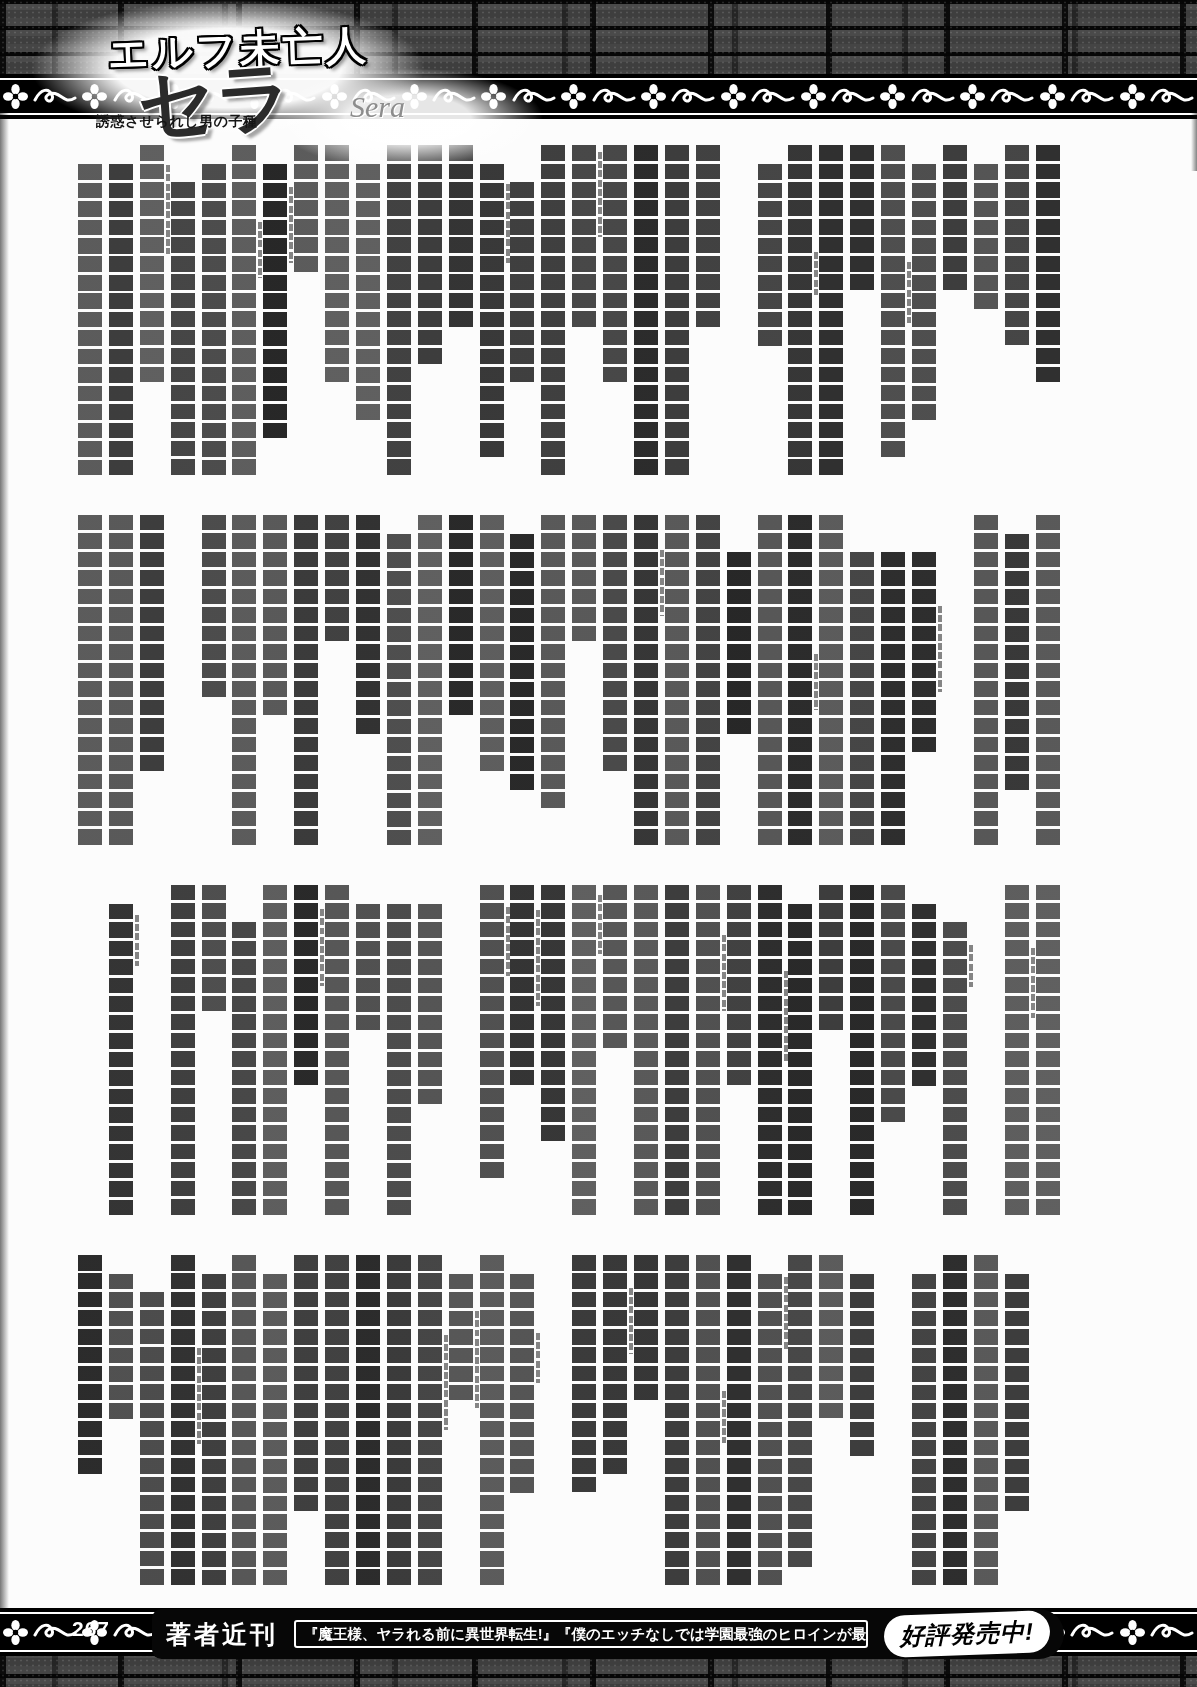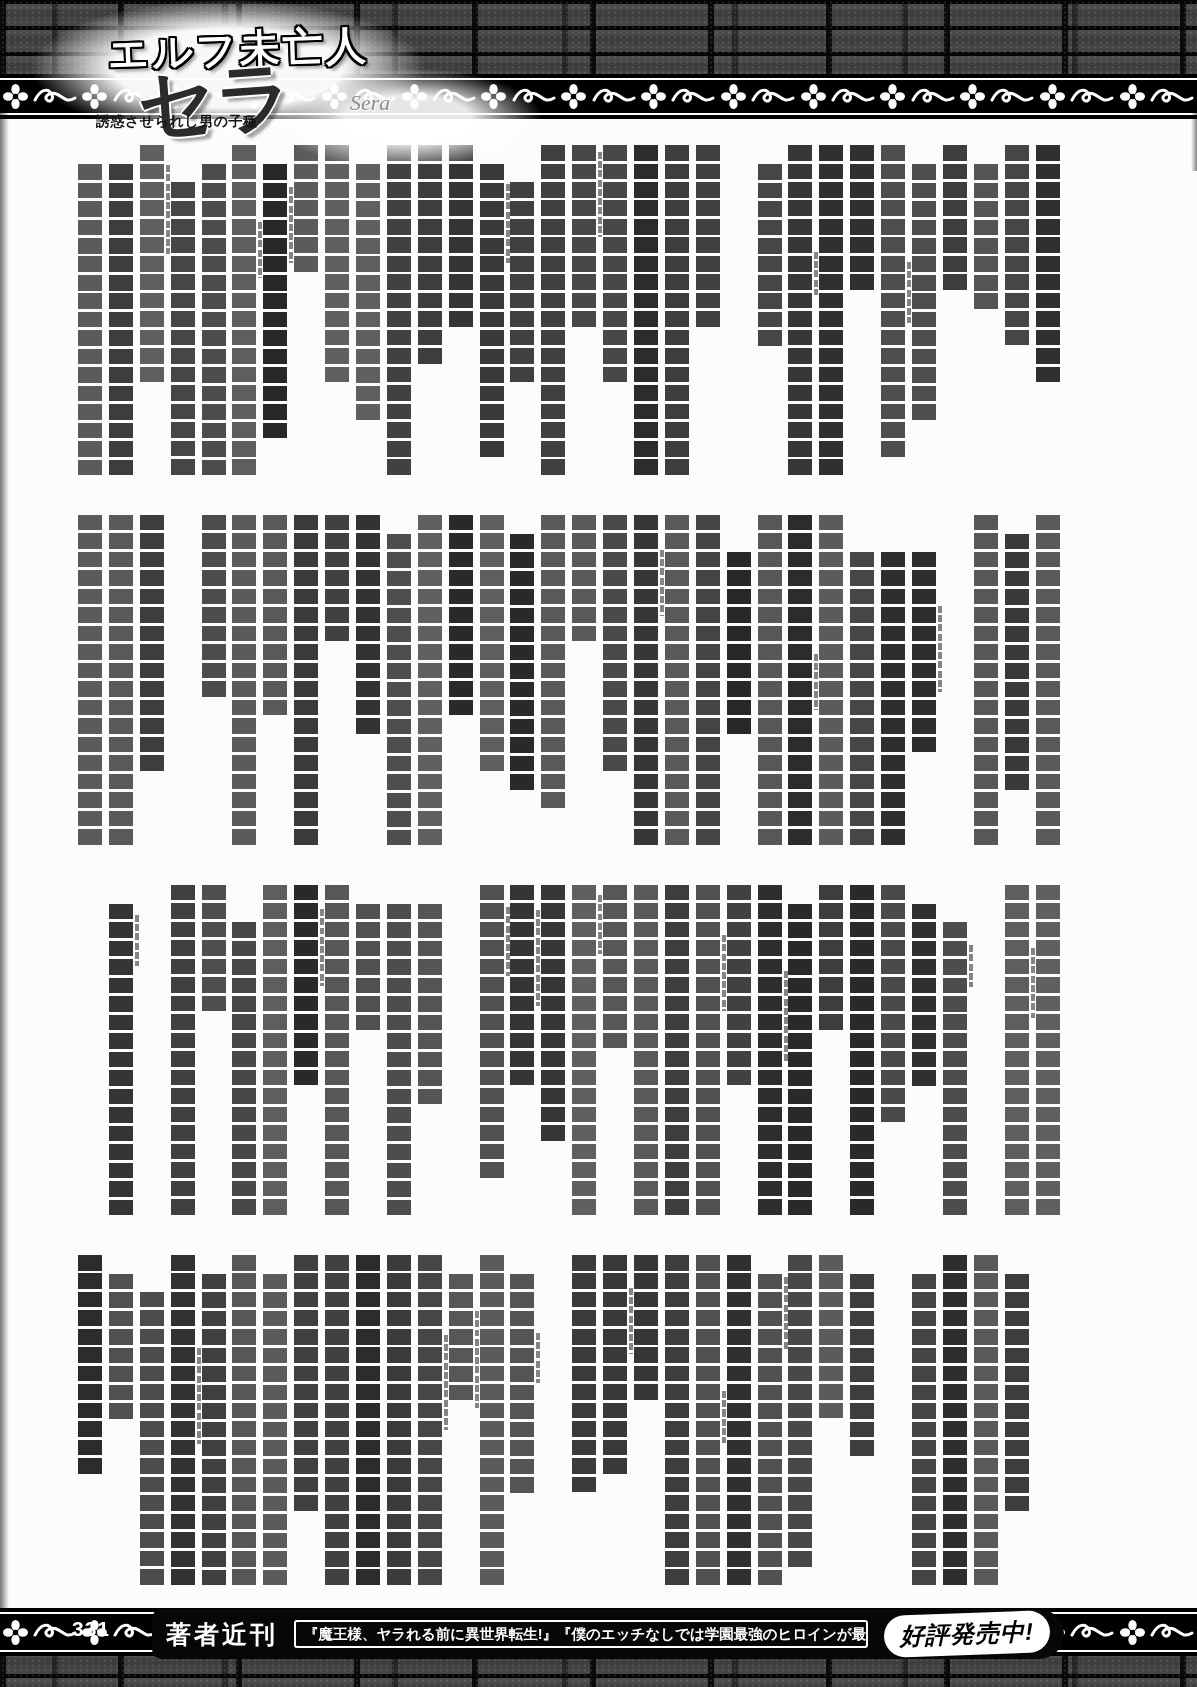--- a/index.html
+++ b/index.html
@@ -54,21 +54,21 @@
     transform:rotate(-2deg);
   }
   .logo-sera{
     position:absolute;top:46px;left:88px;
     font-family:"Liberation Serif",serif;font-size:76px;font-weight:bold;color:#2b2b2b;white-space:nowrap;
     text-shadow:-2px 0 #fff,2px 0 #fff,0 -2px #fff,0 2px #fff,5px 5px 3px rgba(0,0,0,.35);
     transform:rotate(-4deg);
   }
   .logo-roman{
     position:absolute;top:86px;left:300px;
-    font-family:"Liberation Serif",serif;font-style:italic;font-size:22px;color:#8d8d8d;
+    font-family:"Liberation Serif",serif;font-style:italic;font-size:30px;color:#8d8d8d;
     text-shadow:1px 1px 0 #fff;
   }
   .subtitle{
     position:absolute;top:113px;left:96px;z-index:3;
     font-size:14px;font-weight:bold;color:#151515;letter-spacing:.5px;white-space:nowrap;
   }
   
   .body-bands{position:absolute;top:145px;left:78px;width:982px;z-index:1;}
   .band{display:flex;flex-direction:row-reverse;justify-content:space-between;margin-bottom:30px;}
   .col{width:24px;position:relative;}
@@ -826,21 +826,21 @@
         </div>
         <div class="col">
           <div class="run" style="margin-top: 0px; height: 219px; opacity: 0.96;"></div>
         </div>
       </div>
     </div>
 
   <div class="edge-left"></div>
   <div class="edge-right"></div>
 
-  <div class="page-number">331</div>
+  <div class="page-number">267</div>
 
   <div class="footer-bar">
     <div class="footer-label">著者近刊</div>
     <div class="footer-titles">
       <div>『魔王様、ヤラれる前に異世界転生!』『僕のエッチなしでは学園最強のヒロインが最弱になる件』『エルフの</div>
     </div>
     <div class="footer-badge">好評発売中!</div>
   </div>
 
 </div>

